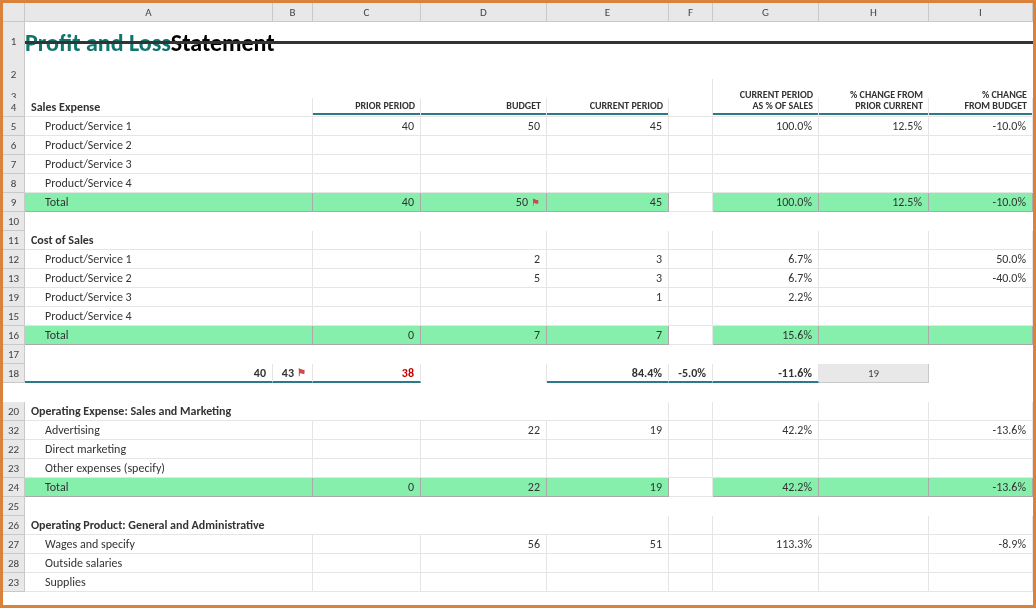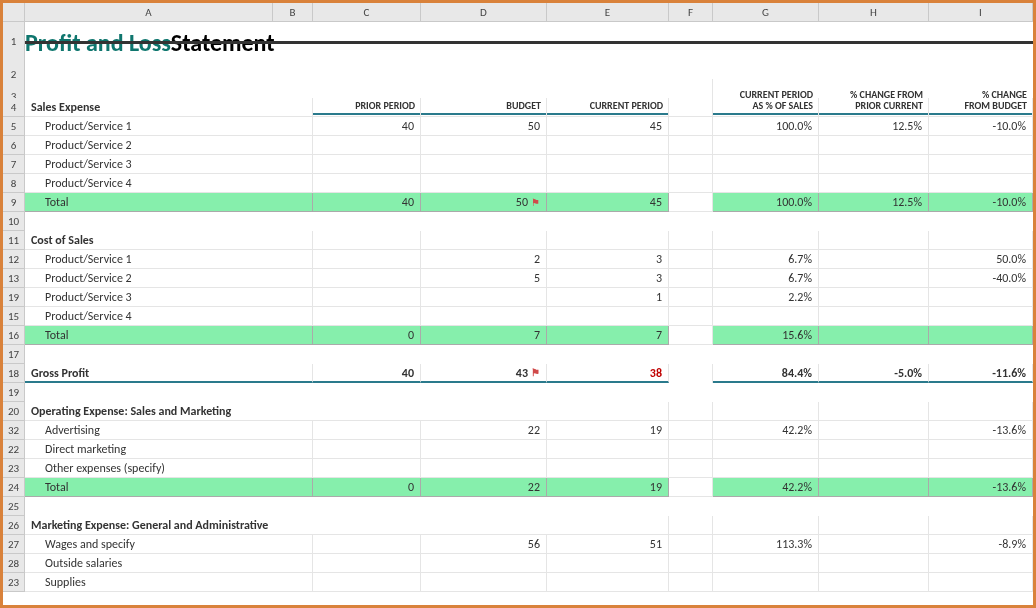--- a/index.html
+++ b/index.html
@@ -189,21 +189,20 @@
   <div class="cell tot num">7</div>
   <div class="cell"></div>
   <div class="cell tot num">15.6%</div>
   <div class="cell tot num"></div>
   <div class="cell tot num"></div>
 
   <div class="rowhdr">17</div>
   <div class="cell" style="grid-column:2/span 9;border:none"></div>
 
   <div class="rowhdr">18</div>
-  <div class="cell gp" style="grid-column:2/span 2">Gross Profit</div>
   <div class="cell gp num">40</div>
   <div class="cell gp num">
       <span>43</span>
       <span class="flag">⚑</span>
     </div>
   <div class="cell gp num red">38</div>
   <div class="cell" style="border-bottom:none"></div>
   <div class="cell gp num">84.4%</div>
   <div class="cell gp num">-5.0%</div>
   <div class="cell gp num">-11.6%</div>
@@ -255,21 +254,21 @@
   <div class="cell tot num">19</div>
   <div class="cell"></div>
   <div class="cell tot num">42.2%</div>
   <div class="cell tot num"></div>
   <div class="cell tot num">-13.6%</div>
 
   <div class="rowhdr">25</div>
   <div class="cell" style="grid-column:2/span 9;border:none"></div>
 
   <div class="rowhdr">26</div>
-  <div class="cell section-h" style="grid-column:2/span 5">Marketing Expense: General and Administrative</div>
+  <div class="cell section-h" style="grid-column:2/span 5">Operating Product: General and Administrative</div>
   <div class="cell"></div>
     <div class="cell num"></div>
     <div class="cell num"></div>
     <div class="cell num"></div>
 
   <div class="rowhdr">27</div>
   <div class="cell indent" style="grid-column:2/span 2">Wages and specify</div>
   <div class="cell num"></div>
   <div class="cell num">56</div>
   <div class="cell num">51</div>

